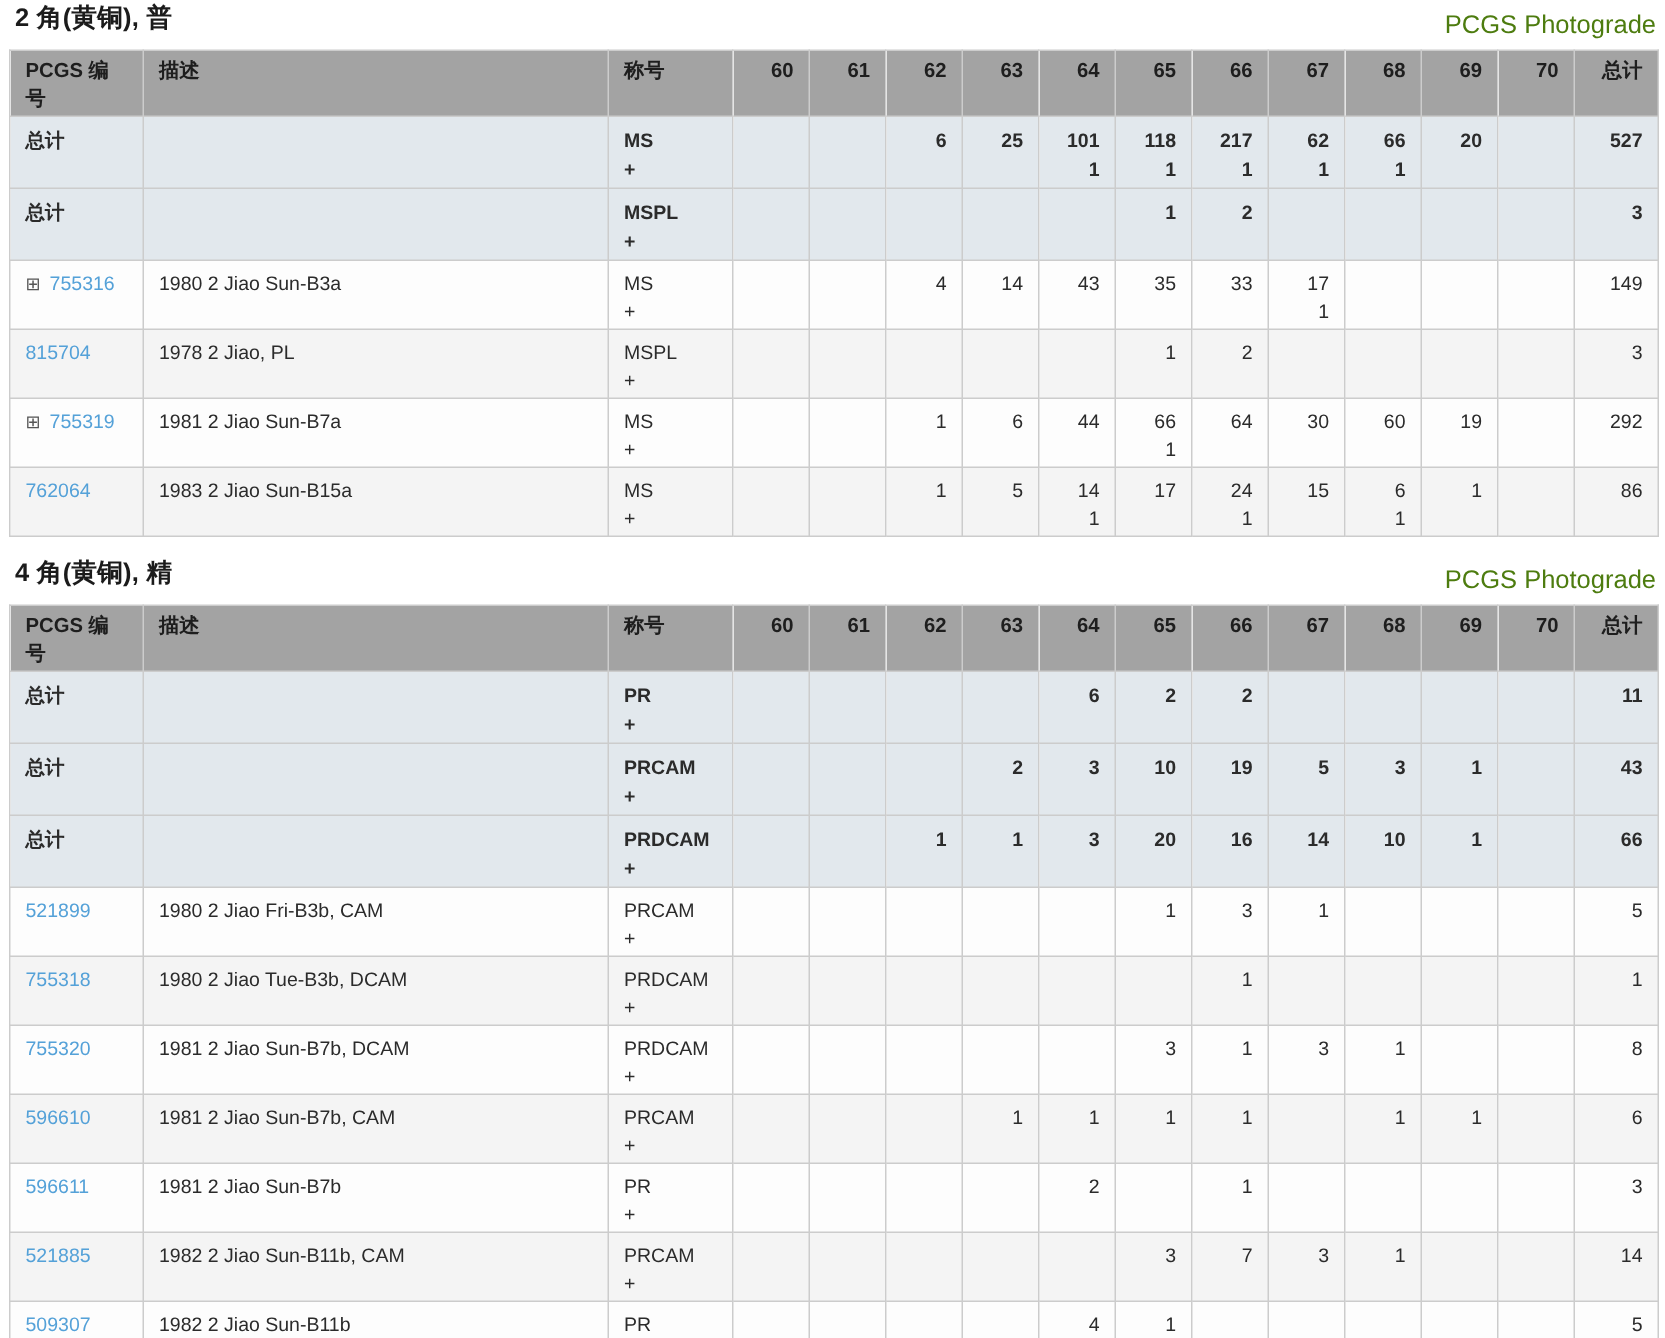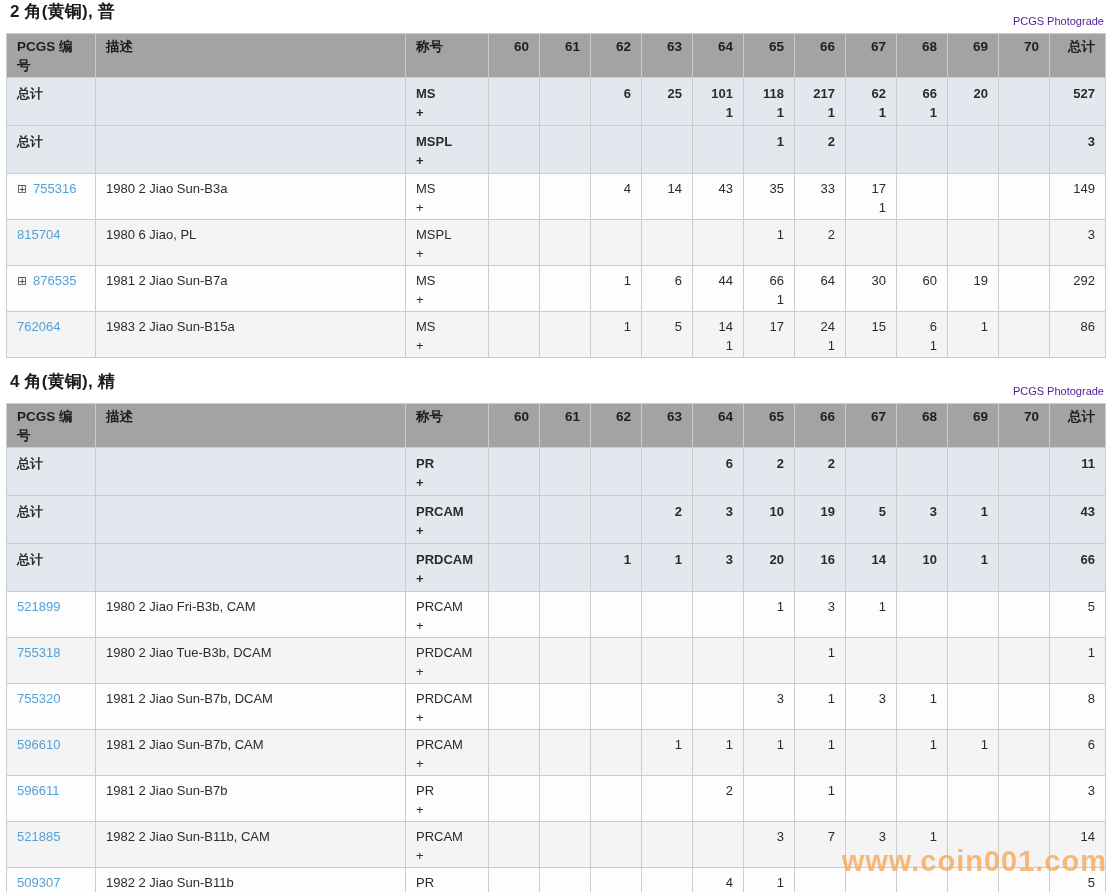--- a/index.html
+++ b/index.html
@@ -12,21 +12,21 @@
     position: relative;
   }
   .wrap { padding: 3px 6px 0 6px; position: relative; }
   .section-head {
     display: flex; justify-content: space-between; align-items: flex-end;
     margin: 0 0 6px 0; padding-top: 2px; height: 22px;
   }
   .section-title {
     margin: 4px; font-size: 17px; font-weight: bold; color: #1b1b1b; letter-spacing: .2px;
   }
-  .pg-link { font-size: 11px; color: #4c1d95; text-decoration: none; }
+  .pg-link { font-size: 17px; color: #4d7c0f; text-decoration: none; }
   .sec2 { margin-top: 15px; }
   table { border-collapse: collapse; table-layout: fixed; width: 1098px; }
   th, td {
     border: 1px solid #cccccc;
     font-size: 13px;
     vertical-align: top;
     overflow: hidden;
     line-height: 19px;
   }
   thead th {
@@ -200,21 +200,21 @@
             </td>
             <td class="num"></td>
             <td class="num"></td>
             <td class="num"></td>
             <td class="num cell-total">
               <div class="line1">149</div>
             </td>
           </tr>
           <tr class="row-data row-alt">
             <td class="cell-pcgs"><a class="pcgs" href="#">815704</a></td>
-            <td class="cell-desc"><span>1980 6 Jiao, PL</span></td>
+            <td class="cell-desc"><span>1978 2 Jiao, PL</span></td>
             <td class="cell-desig">
               <div class="line1">MSPL</div>
               <div class="line2">+</div>
             </td>
             <td class="num"></td>
             <td class="num"></td>
             <td class="num"></td>
             <td class="num"></td>
             <td class="num"></td>
             <td class="num">
@@ -225,21 +225,21 @@
             </td>
             <td class="num"></td>
             <td class="num"></td>
             <td class="num"></td>
             <td class="num"></td>
             <td class="num cell-total">
               <div class="line1">3</div>
             </td>
           </tr>
           <tr class="row-data">
-            <td class="cell-pcgs"><span class="expand">⊞</span><a class="pcgs" href="#">876535</a></td>
+            <td class="cell-pcgs"><span class="expand">⊞</span><a class="pcgs" href="#">755319</a></td>
             <td class="cell-desc"><span>1981 2 Jiao Sun-B7a</span></td>
             <td class="cell-desig">
               <div class="line1">MS</div>
               <div class="line2">+</div>
             </td>
             <td class="num"></td>
             <td class="num"></td>
             <td class="num">
               <div class="line1">1</div>
             </td>
@@ -654,14 +654,13 @@
             <td class="num"></td>
             <td class="num"></td>
             <td class="num cell-total">
               <div class="line1">5</div>
             </td>
           </tr>
         </tbody>
       </table>
   </section>
 
-  <div class="watermark">www.coin001.com</div>
 </div>
 
 </body></html>

